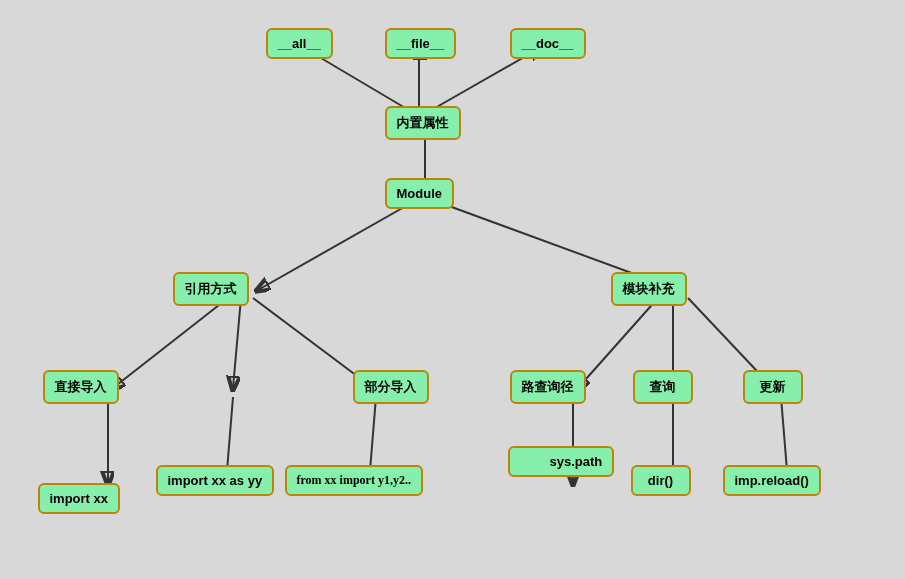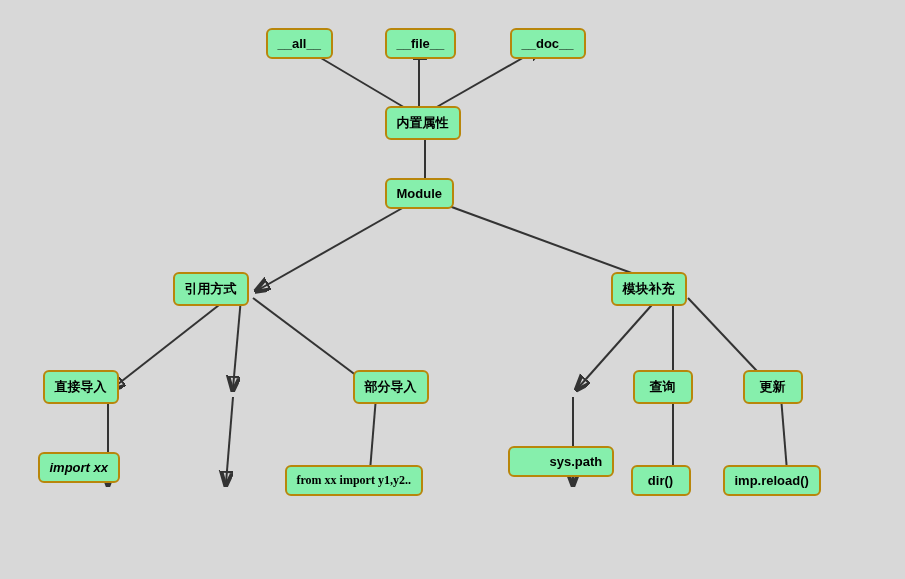--- a/index.html
+++ b/index.html
@@ -95,20 +95,22 @@
 
   <div class="node" style="left:253px;top:18px;">__all__</div>
   <div class="node" style="left:372px;top:18px;text-align:right;">__file__</div>
   <div class="node" style="left:497px;top:18px;">__doc__</div>
   <div class="node" style="left:372px;top:96px;">内置属性</div>
   <div class="node" style="left:372px;top:168px;">Module</div>
   <div class="node" style="left:598px;top:262px;">模块补充</div>
   <div class="node" style="left:160px;top:262px;">引用方式</div>
   <div class="node" style="left:30px;top:360px;">直接导入</div>
   <div class="node" style="left:305px;top:360px;margin-left:35px;">部分导入</div>
+  <div class="node" style="left:497px;top:360px;">路查询径</div>
   <div class="node" style="left:620px;top:360px;">查询</div>
   <div class="node" style="left:730px;top:360px;">更新</div>
-  <div class="node" style="left:25px;top:442px;font-style:italic;">import xx</div>
+  <div class="node" style="left:25px;top:473px;">import xx</div>
+  <div class="node" style="left:143px;top:455px;">import xx as yy</div>
   <div class="node" style="left:272px;top:455px;font-size:12px;font-family:Liberation Serif, serif;">from xx import y1,y2..</div>
   <div class="node" style="left:495px;top:436px;padding-left:40px;">sys.path</div>
   <div class="node" style="left:618px;top:455px;">dir()</div>
   <div class="node" style="left:710px;top:455px;">imp.reload()</div>
 </div>
 
 </body></html>

